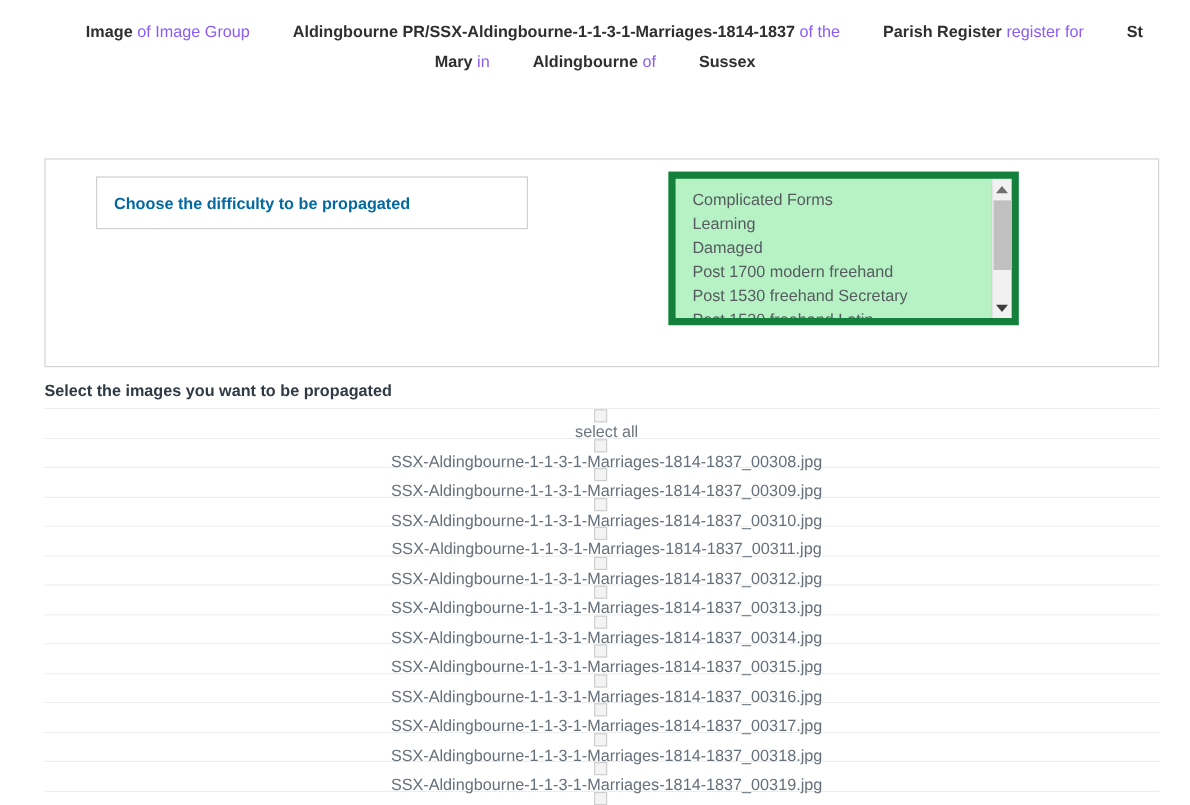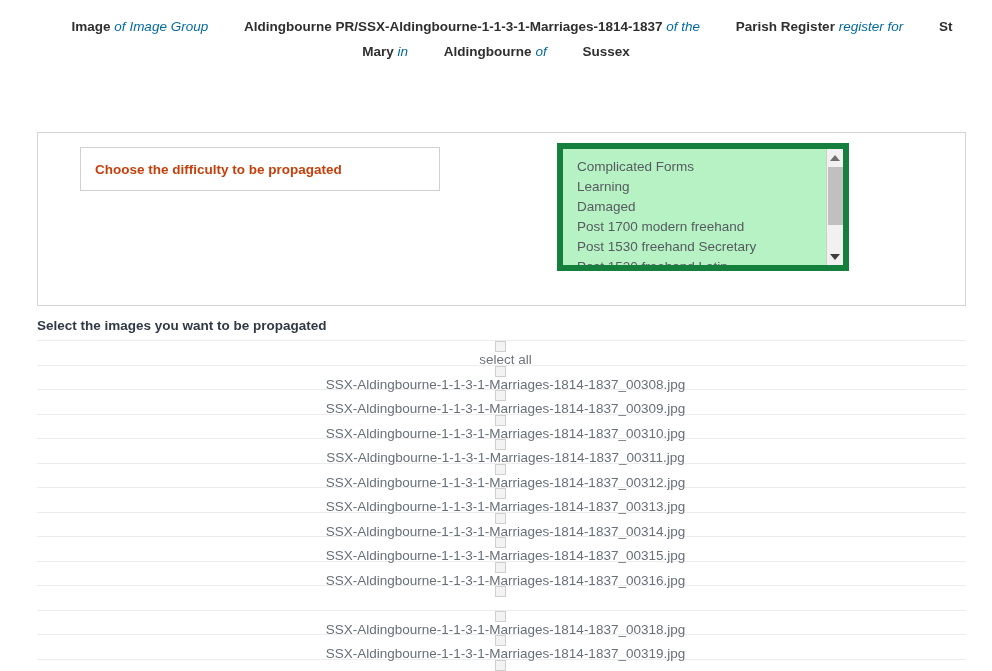--- a/index.html
+++ b/index.html
@@ -27,23 +27,22 @@
     line-height: 25px;
     color: #9a9a9a;
     font-family: "Liberation Sans", sans-serif;
   }
   .crumb-header .b {
     color: #2f2f2f;
     font-weight: bold;
     margin-left: 32px;
   }
   .crumb-header .t {
-    color: #0369a1;
+    color: #8b5cf6;
     font-weight: normal;
-    font-style: italic;
   }
 
   
   .difficulty-panel {
     position: absolute;
     left: 37px;
     top: 132px;
     width: 929px;
     height: 174px;
     border: 1px solid #d4d4d4;
@@ -60,21 +59,21 @@
     border: 1px solid #d0d0d0;
     background: #ffffff;
     box-sizing: border-box;
     display: flex;
     align-items: center;
     padding-left: 14px;
   }
   .difficulty-label-box .lbl {
     font-size: 13.5px;
     font-weight: bold;
-    color: #c2410c;
+    color: #0369a1;
     font-family: "Liberation Sans", sans-serif;
   }
 
   
   .select-wrap {
     position: absolute;
     left: 519px;
     top: 10px;
     width: 292px;
     height: 128px;
@@ -253,20 +252,21 @@
       <div class="image-row">
         <span class="cb"></span>
         <span class="fname">SSX-Aldingbourne-1-1-3-1-Marriages-1814-1837_00315.jpg</span>
       </div>
       <div class="image-row">
         <span class="cb"></span>
         <span class="fname">SSX-Aldingbourne-1-1-3-1-Marriages-1814-1837_00316.jpg</span>
       </div>
       <div class="image-row">
         <span class="cb"></span>
+        <span class="fname">SSX-Aldingbourne-1-1-3-1-Marriages-1814-1837_00317.jpg</span>
       </div>
       <div class="image-row">
         <span class="cb"></span>
         <span class="fname">SSX-Aldingbourne-1-1-3-1-Marriages-1814-1837_00318.jpg</span>
       </div>
       <div class="image-row">
         <span class="cb"></span>
         <span class="fname">SSX-Aldingbourne-1-1-3-1-Marriages-1814-1837_00319.jpg</span>
       </div>
       <div class="image-row">

